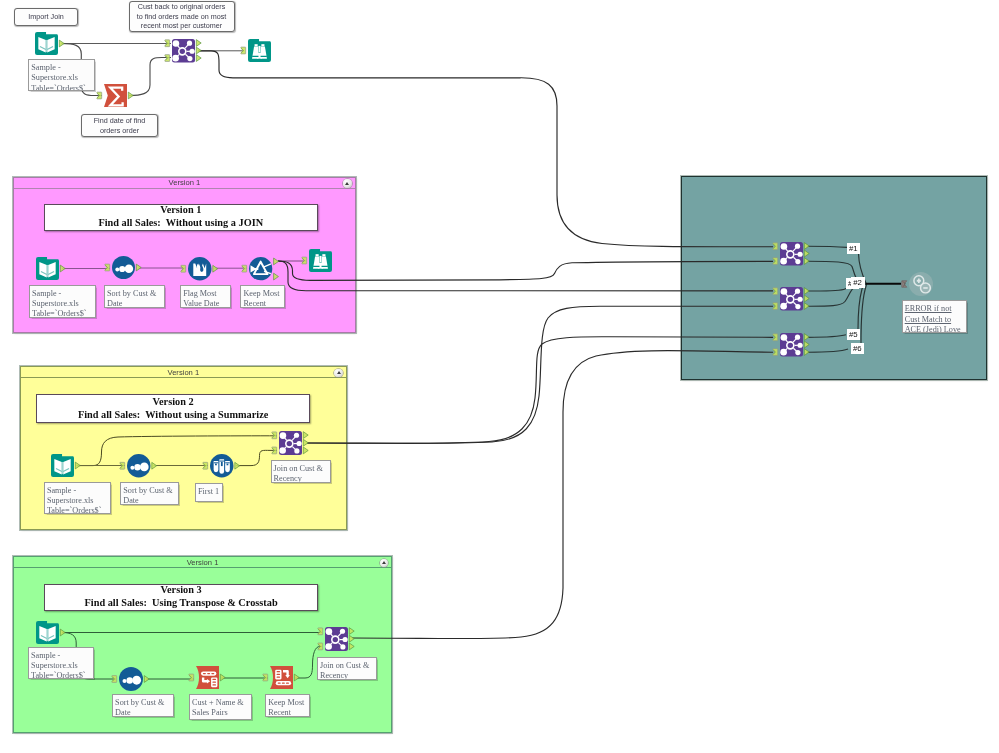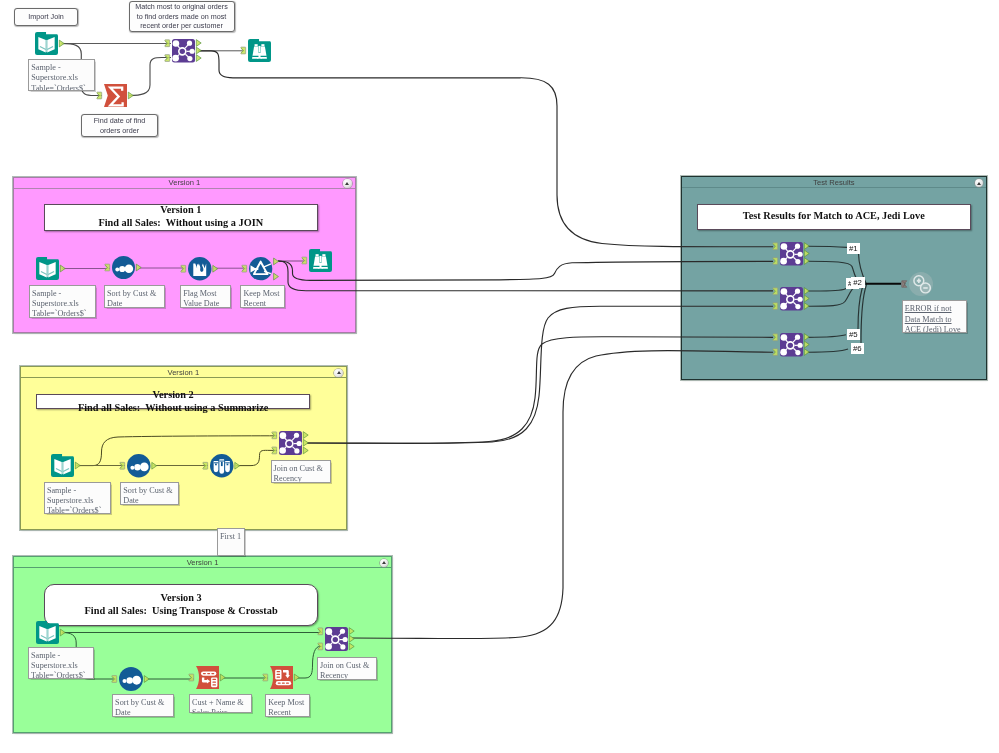--- a/index.html
+++ b/index.html
@@ -68,26 +68,20 @@
       <div class="abs container" style="left: 13px; top: 556px; width: 379.1px; height: 176.9px; background: rgb(153, 255, 153); border: 1.2px solid rgb(85, 160, 112);">
         <div class="ctitle" style="background: rgb(153, 255, 153); border-bottom: 1.4px solid rgb(85, 160, 112);">
           <span>Version 1</span>
           <div class="collapse">
             <i></i>
           </div>
         </div>
         <div class="cbody" style="background: rgb(153, 255, 153);"></div>
       </div>
       <div class="abs container" style="left: 680.9px; top: 176.1px; width: 306px; height: 203.8px; background: rgb(116, 163, 163); border: 1.2px solid rgb(31, 50, 48);">
-        <div class="ctitle" style="background: rgb(116, 163, 163); border-bottom: 1.4px solid rgb(94, 138, 138);">
-          <span>Test Results</span>
-          <div class="collapse">
-            <i></i>
-          </div>
-        </div>
         <div class="cbody" style="background: rgb(116, 163, 163);"></div>
       </div>
     </div>
   <svg class="wires" id="wire-layer" viewBox="0 0 999 753">
       <path d="M 61.5,43.5 L 171,43.5" fill="none" stroke="#5a5a5a" stroke-width="1"></path>
       <path d="M 61.5,43.5 C 74,43.5 81.3,45 81.3,54 L 81.3,86 C 81.3,94.5 86.5,95.5 94,95.5 L 102,95.5" fill="none" stroke="#4a4a4a" stroke-width="1.15"></path>
       <path d="M 129,95.5 C 141,95.5 150,94 150,85 L 150,65 C 150,57.5 156,57.5 162,57.5 L 171,57.5" fill="none" stroke="#4a4a4a" stroke-width="1.1"></path>
       <path d="M 198,50.8 L 244,50.8" fill="none" stroke="#585858" stroke-width="1"></path>
       <path d="M 198,50.8 L 211,50.8 C 218.5,50.8 219,54.5 219,63 L 219,70 C 219,76.5 225,77.8 233,77.8 L 520,77.8 C 547,77.5 557,86 557,106 L 557,195 C 557,224 572,240 602,243.5 C 642,247.5 700,246.7 773,246.7" fill="none" stroke="#2a2a2a" stroke-width="1.15"></path>
       <path d="M 278,261 L 306,261" fill="none" stroke="#7a4f80" stroke-width="1"></path>
@@ -117,30 +111,27 @@
       <path d="M 858,329.5 C 858,318 859,300 862,289 C 863,286 864.5,284.4 866,284" fill="none" stroke="#283434" stroke-width="1.15"></path>
       <path d="M 807,352.2 C 828,352.2 842,351.2 848,349" fill="none" stroke="#283434" stroke-width="1.15"></path>
       <path d="M 861,343.5 C 861,325 862,302 865,290 C 866,286.5 866.4,284.6 866.8,284.2" fill="none" stroke="#283434" stroke-width="1.15"></path>
       <path d="M 866,283.8 L 901,283.8" fill="none" stroke="#0a0a0a" stroke-width="1.9"></path>
     </svg>
   <div id="nodes">
       <div class="abs titlebox" style="left: 44px; top: 203.8px; width: 273.6px; height: 27px;">
         <div>Version 1</div>
         <div>Find all Sales:&nbsp; Without using a JOIN</div>
       </div>
-      <div class="abs titlebox" style="left: 36.3px; top: 394.1px; width: 273.6px; height: 15px;">
+      <div class="abs titlebox" style="left: 36.3px; top: 394.1px; width: 273.6px; height: 29px;">
         <div>Version 2</div>
         <div>Find all Sales:&nbsp; Without using a Summarize</div>
       </div>
-      <div class="abs titlebox" style="left: 44.3px; top: 583.7px; width: 273.6px; height: 42px; border-radius: 10px;">
+      <div class="abs titlebox" style="left: 44.3px; top: 583.7px; width: 273.6px; height: 27px;">
         <div>Version 3</div>
         <div>Find all Sales:&nbsp; Using Transpose &amp; Crosstab</div>
-      </div>
-      <div class="abs titlebox" style="left: 696.9px; top: 203.8px; width: 273.8px; height: 26.3px;">
-        <div>Test Results for Match to ACE, Jedi Love</div>
       </div>
       <div class="abs anno" style="left: 28.3px; top: 59.3px; width: 66.3px; height: 31.7px;">
         <div>Sample -</div>
         <div>Superstore.xls</div>
         <div>Table=`Orders$`</div>
       </div>
       <div class="abs anno" style="left: 29px; top: 285px; width: 66.6px; height: 32.5px;">
         <div>Sample -</div>
         <div>Superstore.xls</div>
         <div>Table=`Orders$`</div>
@@ -159,63 +150,63 @@
       </div>
       <div class="abs anno" style="left: 43.9px; top: 481.6px; width: 66.7px; height: 32.5px;">
         <div>Sample -</div>
         <div>Superstore.xls</div>
         <div>Table=`Orders$`</div>
       </div>
       <div class="abs anno" style="left: 120.3px; top: 481.6px; width: 58.6px; height: 23px;">
         <div>Sort by Cust &amp;</div>
         <div>Date</div>
       </div>
-      <div class="abs anno" style="left: 217px; top: 483.2px; width: 27.9px; height: 28px; margin-top: 45px;">
+      <div class="abs anno" style="left: 195px; top: 483.2px; width: 27.9px; height: 19px;">
         <div>First 1</div>
       </div>
       <div class="abs anno" style="left: 270.6px; top: 459.8px; width: 60.2px; height: 23px;">
         <div>Join on Cust &amp;</div>
         <div>Recency</div>
       </div>
       <div class="abs anno" style="left: 28px; top: 646.8px; width: 66.4px; height: 32.5px;">
         <div>Sample -</div>
         <div>Superstore.xls</div>
         <div>Table=`Orders$`</div>
       </div>
       <div class="abs anno" style="left: 112.1px; top: 693.7px; width: 61.9px; height: 23.2px;">
         <div>Sort by Cust &amp;</div>
         <div>Date</div>
       </div>
-      <div class="abs anno" style="left: 189px; top: 693.7px; width: 63.1px; height: 19px;">
+      <div class="abs anno" style="left: 189px; top: 693.7px; width: 63.1px; height: 26px;">
         <div>Cust + Name &amp;</div>
         <div>Sales Pairs</div>
       </div>
       <div class="abs anno" style="left: 265.2px; top: 693.7px; width: 45.1px; height: 23.2px;">
         <div>Keep Most</div>
         <div>Recent</div>
       </div>
       <div class="abs anno" style="left: 317px; top: 657.3px; width: 60.1px; height: 22.5px;">
         <div>Join on Cust &amp;</div>
         <div>Recency</div>
       </div>
       <div class="abs anno" style="left: 901.7px; top: 300.4px; width: 65.3px; height: 32.5px; text-decoration: underline;">
         <div>ERROR if not</div>
-        <div>Data Match to</div>
+        <div>Cust Match to</div>
         <div>ACE (Jedi) Love</div>
       </div>
       <div class="abs comment" style="left: 14px; top: 8px; width: 64px; height: 18px;">
         <div class="ctext">
           <div>Import Join</div>
         </div>
       </div>
       <div class="abs comment" style="left: 128.5px; top: 1px; width: 106px; height: 31px;">
         <div class="ctext">
-          <div>Match most to original orders</div>
+          <div>Cust back to original orders</div>
           <div>to find orders made on most</div>
-          <div>recent order per customer</div>
+          <div>recent most per customer</div>
         </div>
       </div>
       <div class="abs comment" style="left: 81px; top: 114px; width: 77px; height: 23px;">
         <div class="ctext">
           <div>Find date of find</div>
           <div>orders order</div>
         </div>
       </div>
       <div class="abs lbl" style="left: 846.5px; top: 242.8px; width: 13.5px; height: 11px;">#1</div>
       <div class="abs lbl" style="left: 845.5px; top: 277.5px; width: 13.5px; height: 11px;">#3</div>

